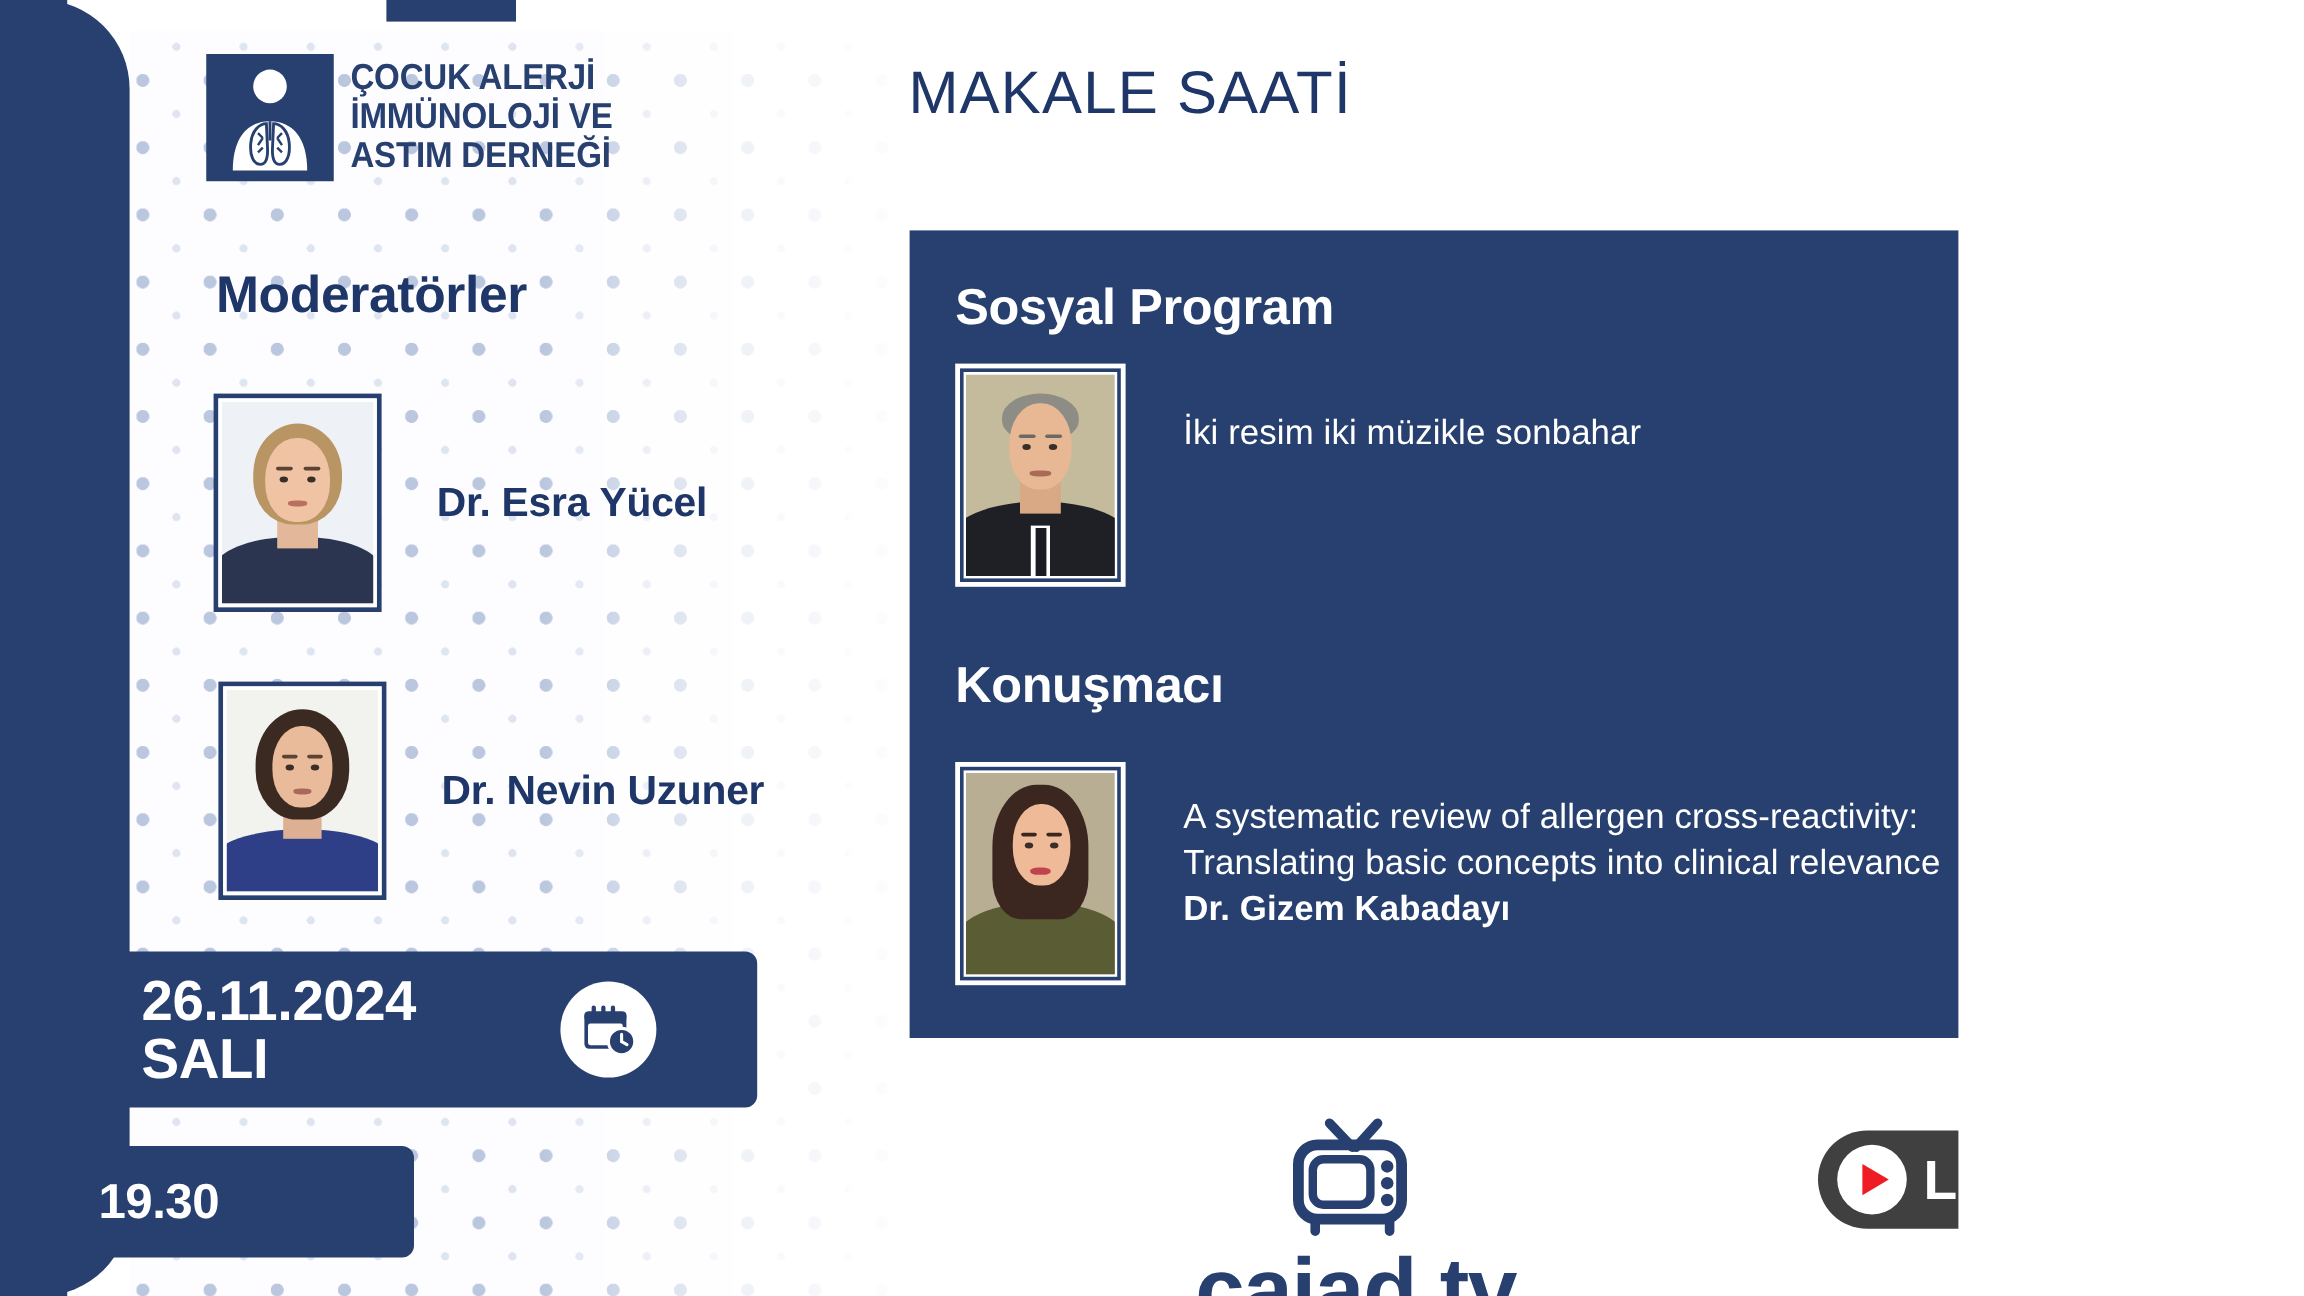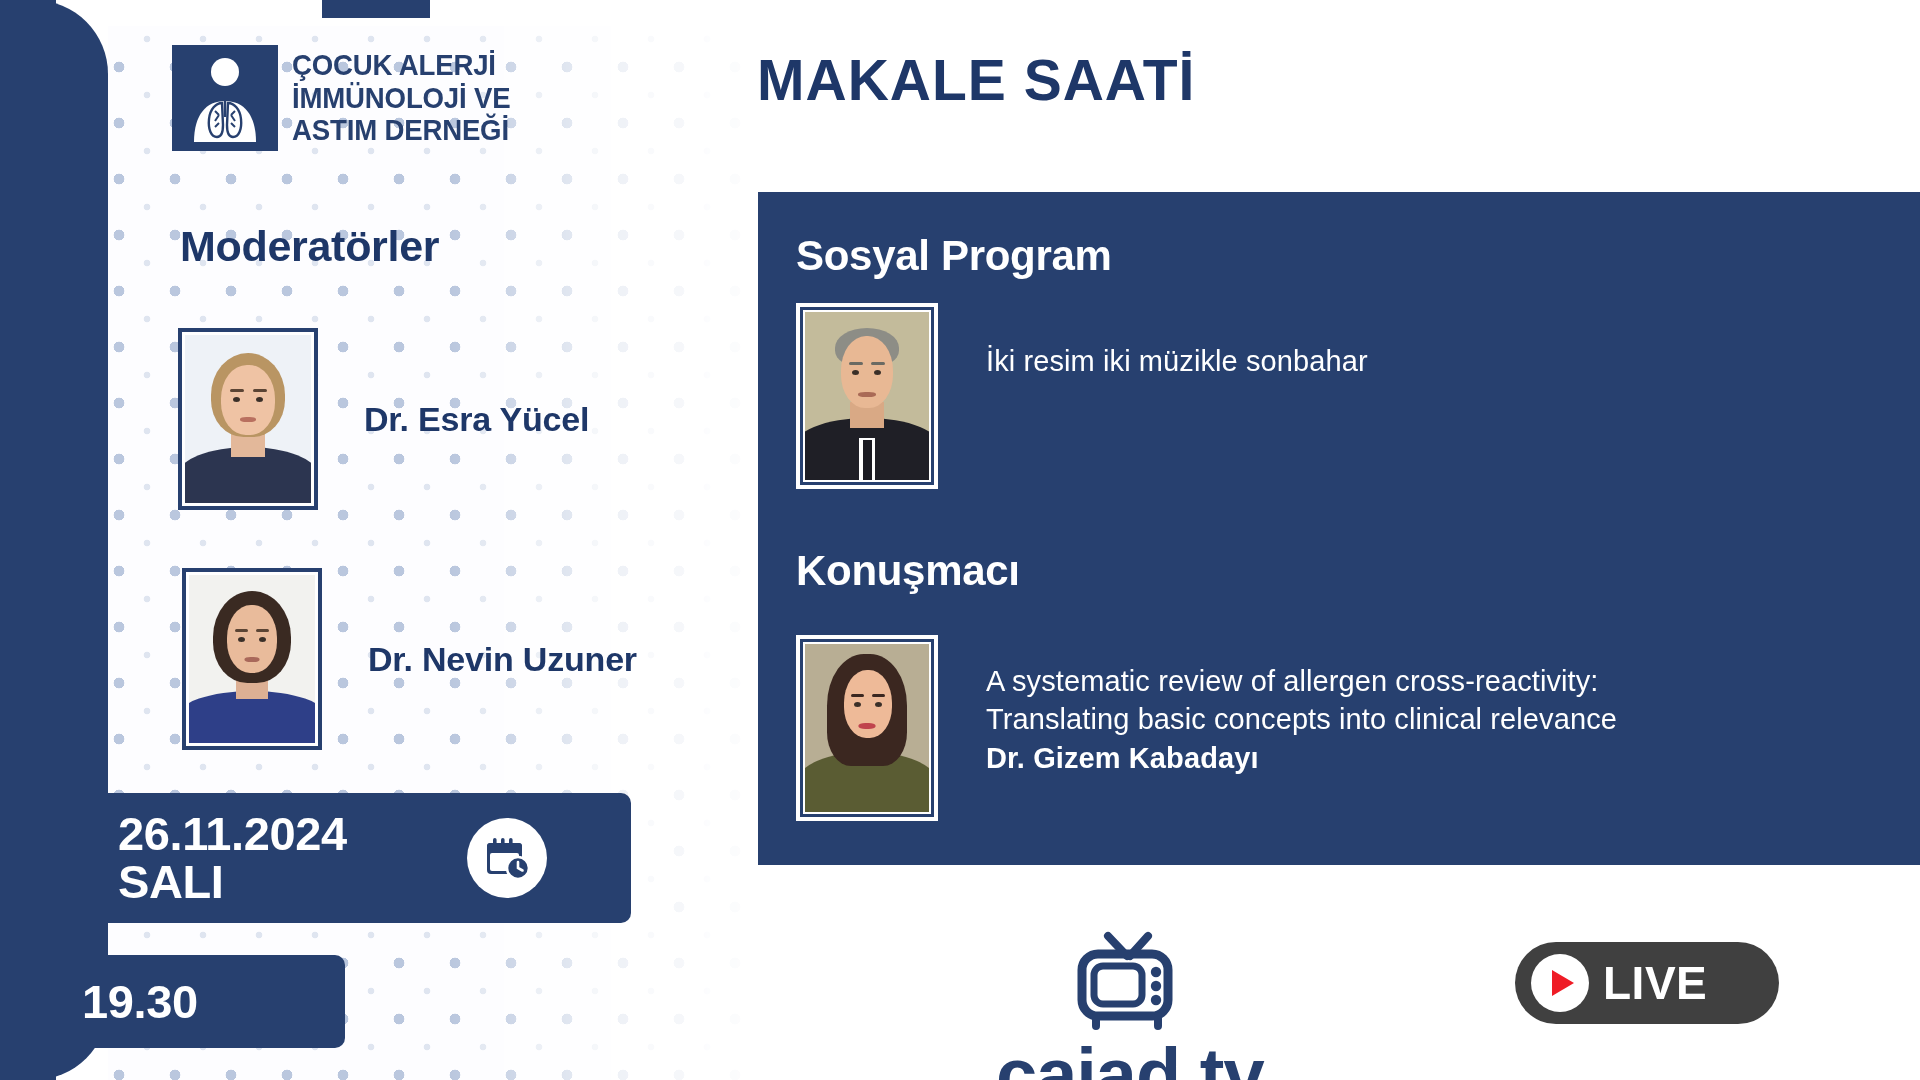--- a/index.html
+++ b/index.html
@@ -7,21 +7,21 @@
   body {
     font-family:"Liberation Sans", sans-serif;
     background:#ffffff;
     overflow:hidden;
     position:relative;
   }
 
   
   #poster {
     position:absolute; left:0; top:0;
-    width:1920px; height:1080px;
+    width:1632px; height:1080px;
     background:#ffffff;
     overflow:hidden;
   }
 
   
   .left-bar {
     position:absolute; left:0; top:0;
     width:108px; height:1080px;
     background:#27406f;
     border-top-right-radius:74px;
@@ -82,22 +82,22 @@
     white-space:pre-line;
     font-stretch:condensed;
     transform:scaleX(0.92);
     transform-origin:left center;
   }
 
   
   .main-title {
     position:absolute; left:757px; top:52px;
     color:#1e3768;
-    font-size:57px;
-    font-weight:bold;
+    font-size:50px;
+    font-weight:normal;
     letter-spacing:1px;
     line-height:1;
     white-space:nowrap;
   }
 
   
   .mod-heading {
     position:absolute; left:180px; top:222px;
     color:#1e3768;
     font-size:43px;
@@ -209,21 +209,21 @@
     position:absolute;
     left:0; top:955px;
     width:345px; height:93px;
     background:#27406f;
     border-top-right-radius:10px;
     border-bottom-right-radius:10px;
     display:flex; align-items:center;
   }
   .time-text {
     color:#ffffff;
-    font-size:47px;
+    font-size:41px;
     font-weight:bold;
     letter-spacing:-0.4px;
     margin-left:82px;
   }
 
   
   .bottom-bar {
     position:absolute;
     left:758px; top:866px;
     width:1049px; height:214px;

